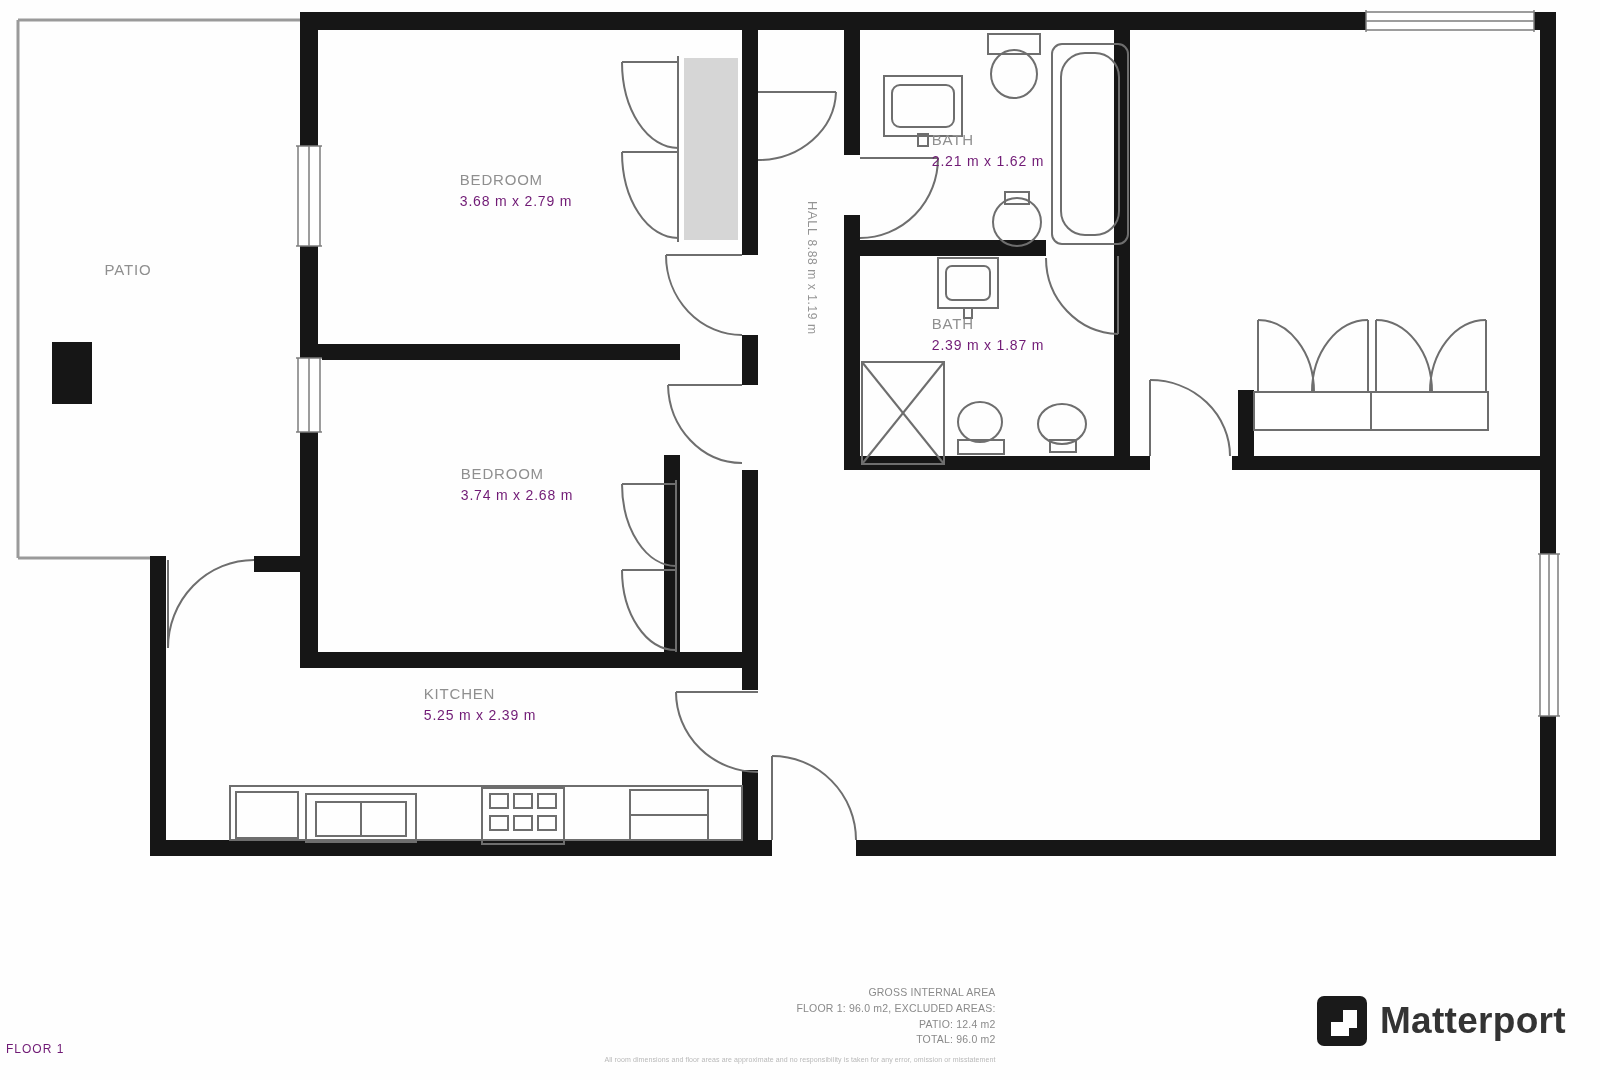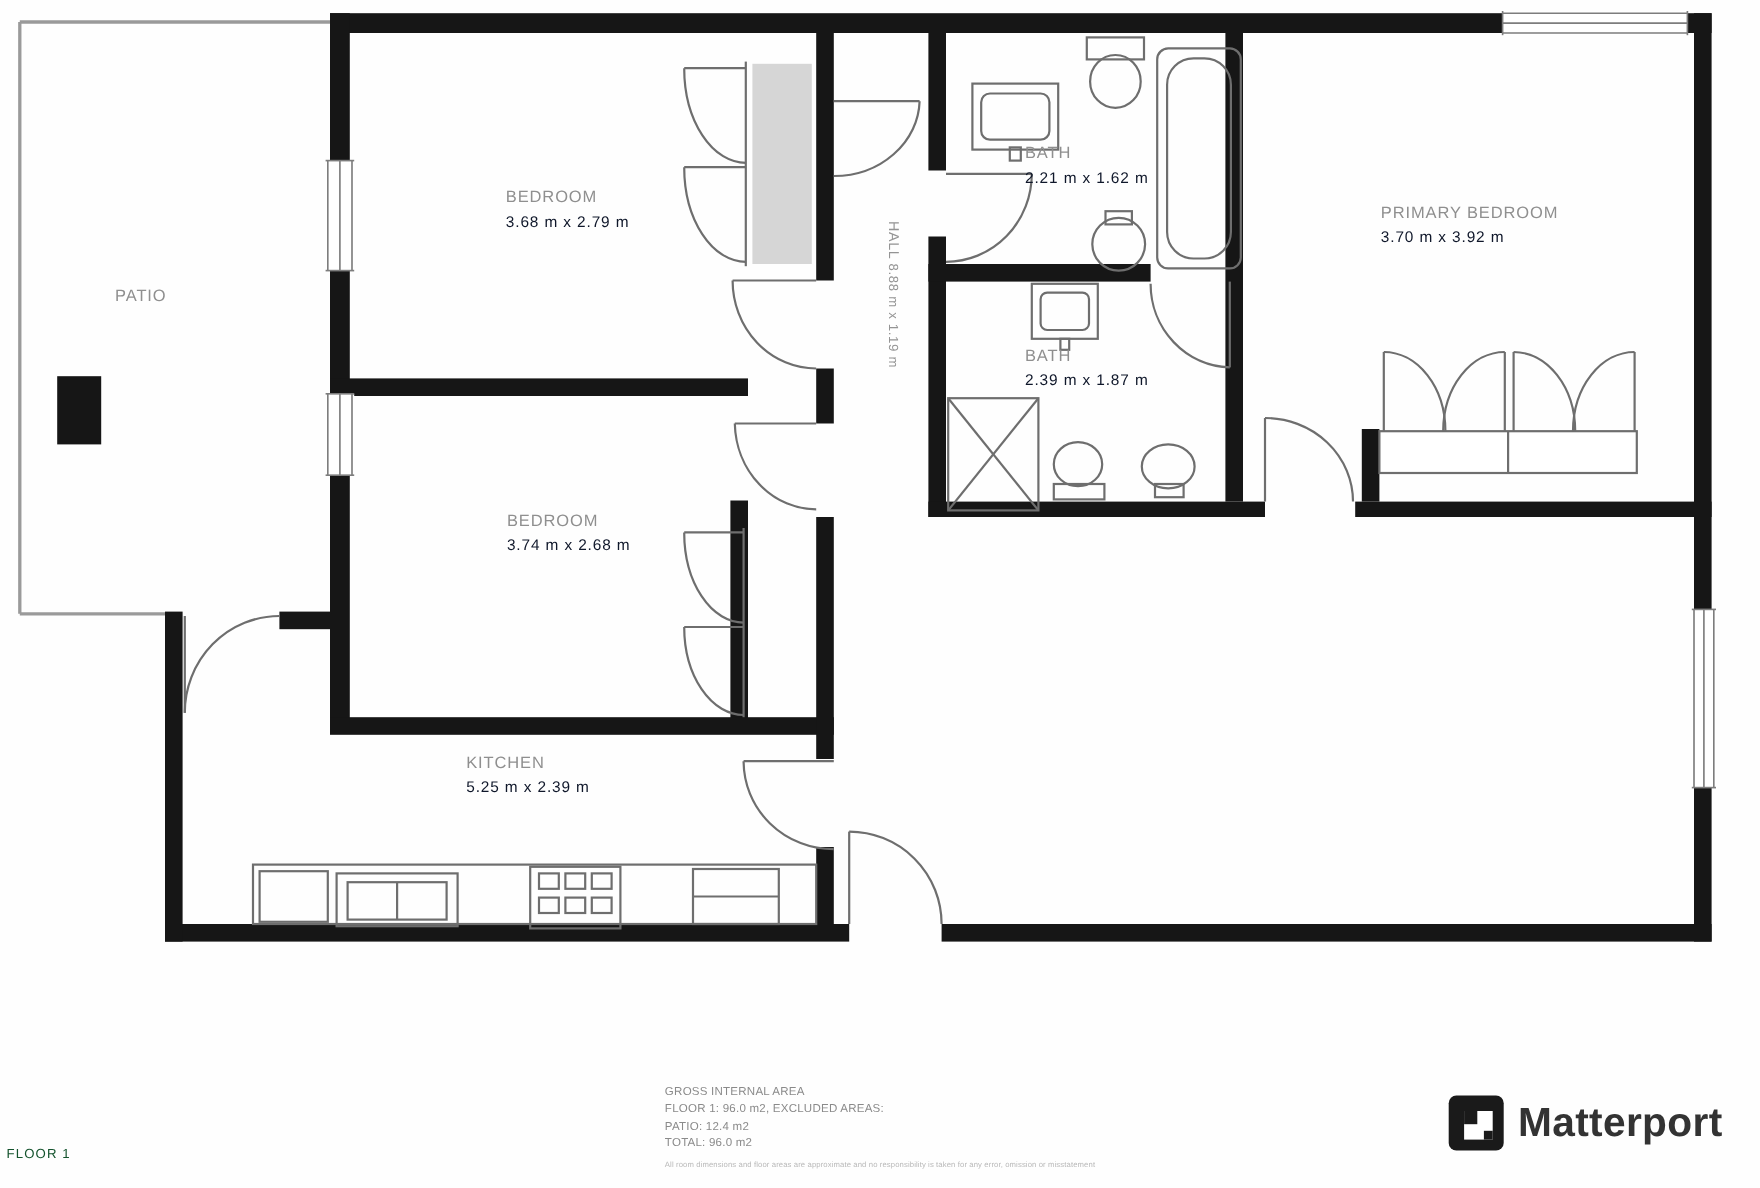--- a/index.html
+++ b/index.html
@@ -2,29 +2,29 @@
 <html><head>
 <meta charset="utf-8">
 <style>
   html,body{margin:0;padding:0;background:#ffffff;}
   body{width:1600px;height:1080px;overflow:hidden;font-family:"Liberation Sans",sans-serif;}
   #stage{position:relative;width:1600px;height:1080px;background:#fefefe;}
   #plan-svg{position:absolute;left:0;top:0;}
   .room-label{position:absolute;transform:translateX(-50%);color:#8f8f8f;
     font-size:15px;letter-spacing:0.8px;line-height:1.55;white-space:nowrap;}
   .room-label .rname{display:block;}
-  .room-label .rdims{display:block;font-size:14px;color:#0f172a;}
+  .room-label .rdims{display:block;font-size:14px;color:#701a75;}
   .hall-label{position:absolute;transform:rotate(90deg);transform-origin:center center;
     text-align:center;color:#949494;font-size:13px;letter-spacing:0.6px;line-height:1.5;white-space:nowrap;}
   .watermark{position:absolute;font-size:84px;color:#8d8d8d;opacity:0.5;letter-spacing:2px;
     font-weight:400;white-space:nowrap;}
-  .footer{position:absolute;transform:translateX(-50%);text-align:left;color:#8a8a8a;
+  .footer{position:absolute;transform:translateX(-50%);text-align:right;color:#8a8a8a;
     font-size:10.5px;line-height:1.5;letter-spacing:0.2px;white-space:nowrap;}
   .footer .disclaimer{display:block;margin-top:7px;font-size:7px;color:#b8b8b8;letter-spacing:0.1px;}
-  .floor-tag{position:absolute;font-size:12px;color:#14532d;letter-spacing:1px;}
+  .floor-tag{position:absolute;font-size:12px;color:#701a75;letter-spacing:1px;}
   .brand{position:absolute;display:flex;align-items:center;gap:12px;}
   .brand-word{font-size:37px;font-weight:700;color:#333;letter-spacing:0.3px;white-space:nowrap;}
 </style>
 </head>
 <body>
 
 <div id="stage">
 
   <svg id="plan-svg" width="1600" height="1080" viewBox="0 0 1600 1080">
 
@@ -201,24 +201,20 @@
     <span class="rname">PATIO</span>
   </div>
   <div class="room-label" style="left:516px;top:168px;">
     <span class="rname">BEDROOM</span>
     <span class="rdims">3.68 m x 2.79 m</span>
   </div>
   <div class="room-label" style="left:988px;top:128px;">
     <span class="rname">BATH</span>
     <span class="rdims">2.21 m x 1.62 m</span>
   </div>
-  <div class="room-label" style="left:1336px;top:182px;">
-    <span class="rname">PRIMARY BEDROOM</span>
-    <span class="rdims">3.70 m x 3.92 m</span>
-  </div>
   <div class="room-label" style="left:988px;top:312px;">
     <span class="rname">BATH</span>
     <span class="rdims">2.39 m x 1.87 m</span>
   </div>
   <div class="room-label" style="left:517px;top:462px;">
     <span class="rname">BEDROOM</span>
     <span class="rdims">3.74 m x 2.68 m</span>
   </div>
   <div class="room-label" style="left:480px;top:682px;">
     <span class="rname">KITCHEN</span>

